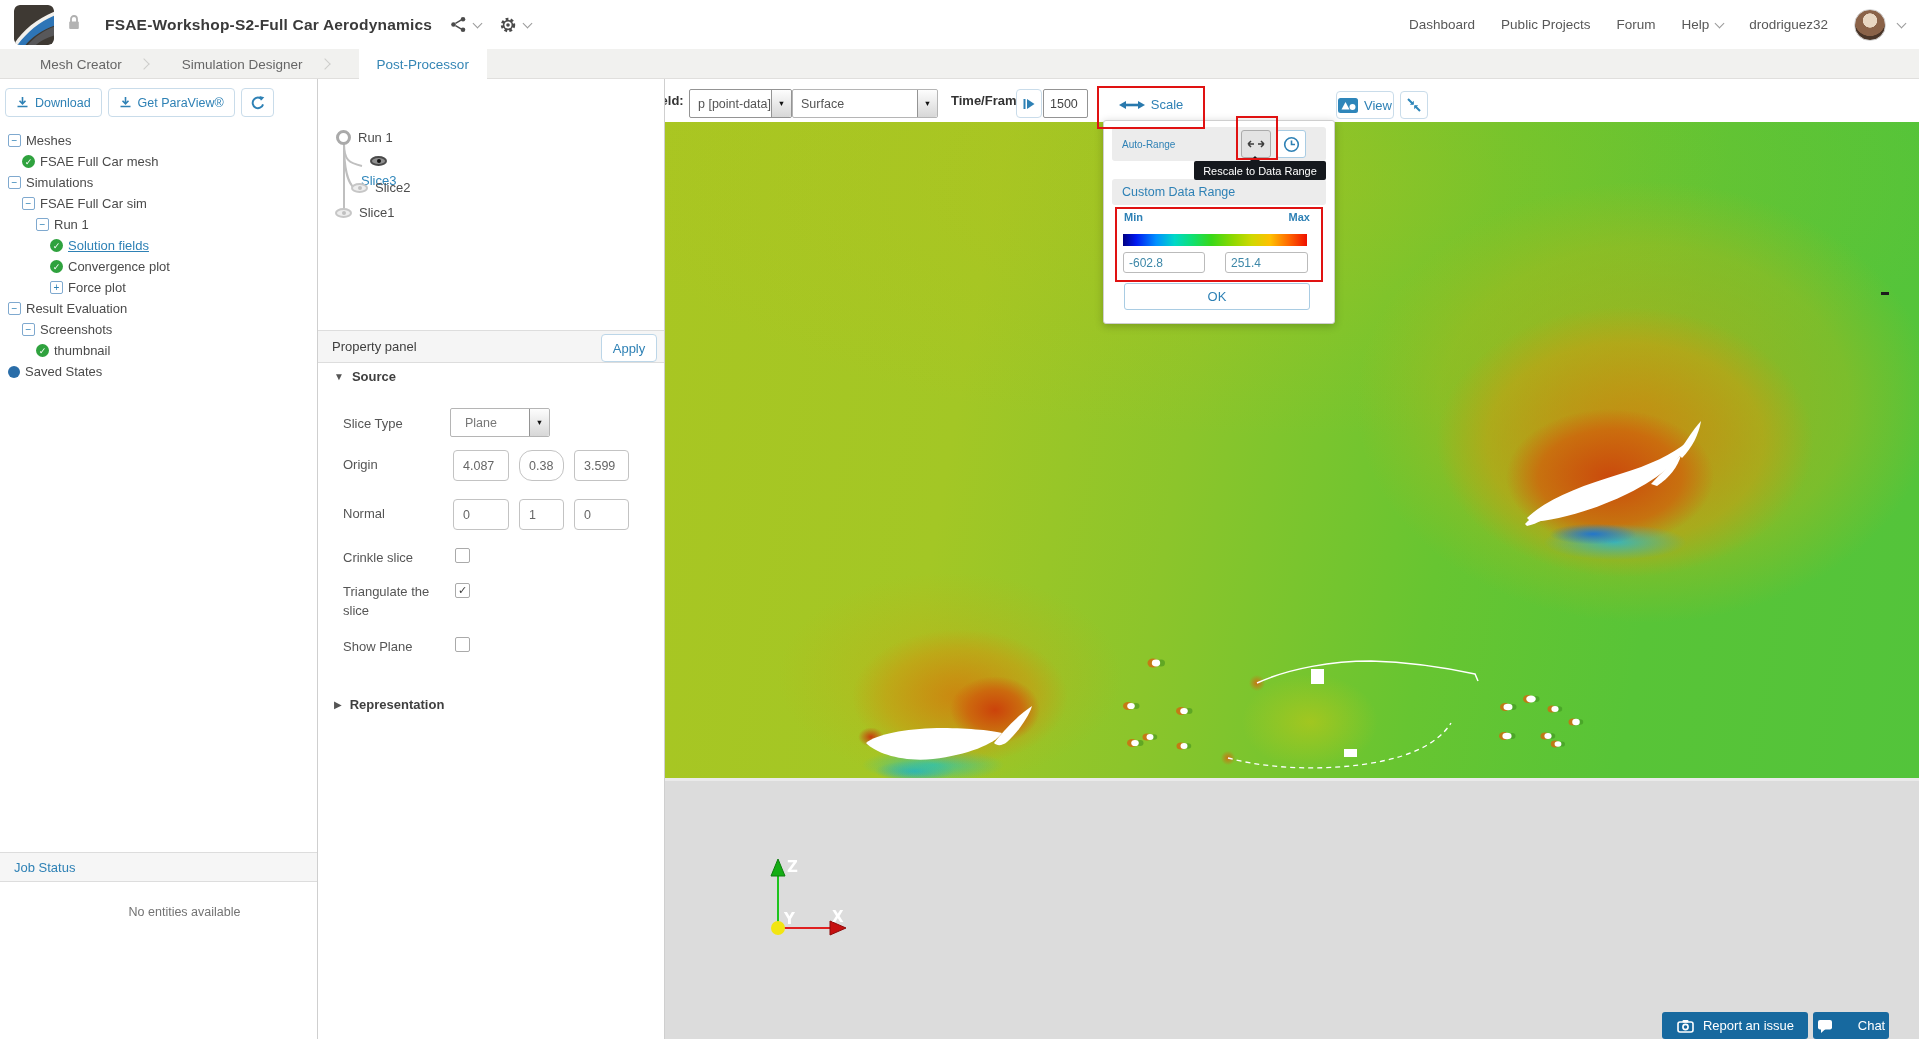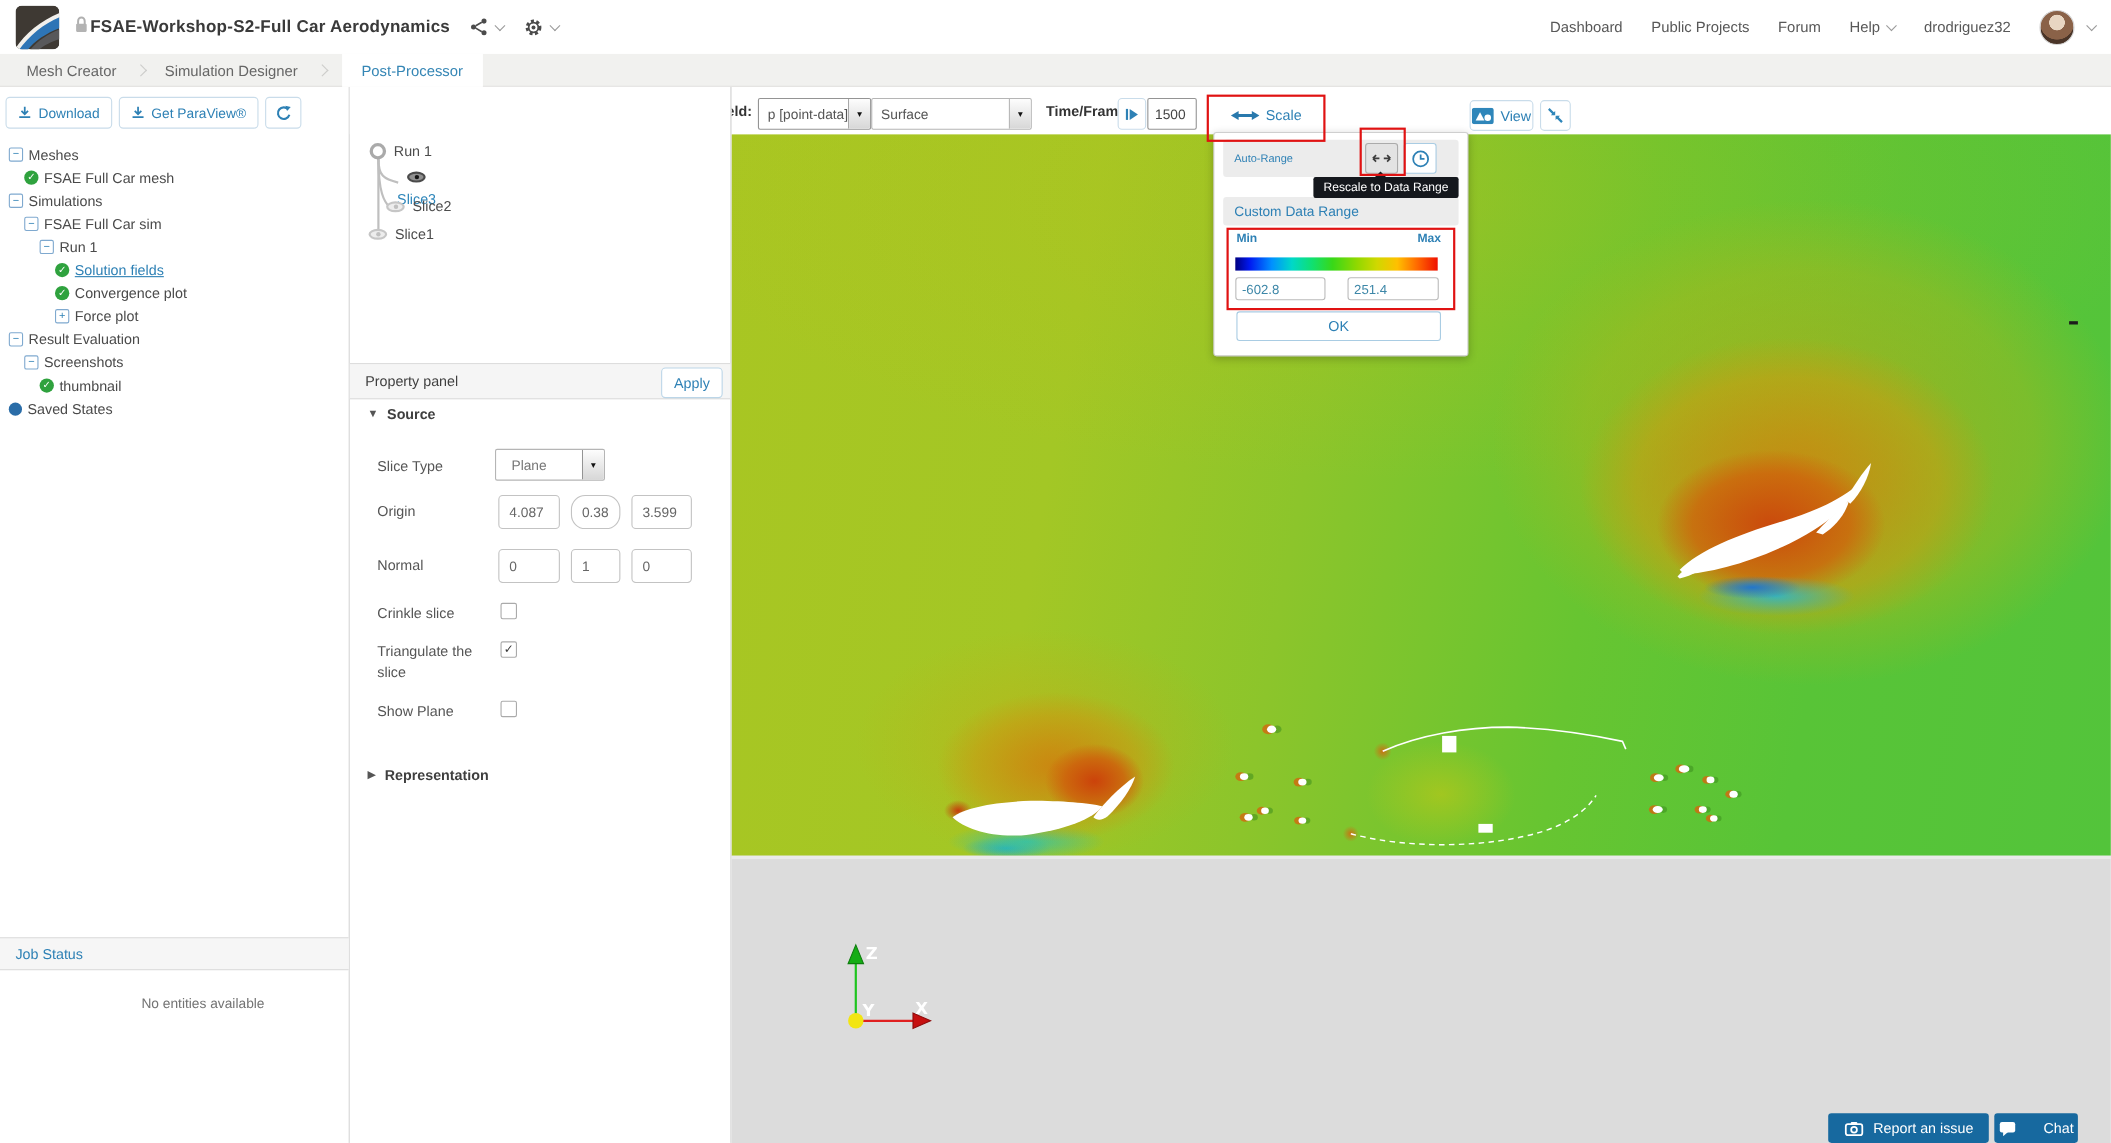--- a/index.html
+++ b/index.html
@@ -5,37 +5,37 @@
   html,body{margin:0;padding:0;background:#fff;}
   #app{position:relative;width:1919px;height:1039px;overflow:hidden;
        font-family:"Liberation Sans","DejaVu Sans",sans-serif;color:#444;}
   .abs{position:absolute;}
 
   
   #app-header{position:absolute;left:0;top:0;width:1919px;height:49px;background:#fff;
               display:flex;align-items:center;}
   #logo{margin-left:14px;width:40px;height:40px;border-radius:6px;overflow:hidden;flex:none;}
   #lock{margin-left:13px;flex:none;}
-  #project-title{margin-left:1px;font-size:15.5px;font-weight:bold;color:#3a3a3a;letter-spacing:.2px;}
+  #project-title{margin-left:24px;font-size:15.5px;font-weight:bold;color:#3a3a3a;letter-spacing:.2px;}
   .hdr-ic{margin-left:18px;display:flex;align-items:center;}
   .chev{width:6px;height:6px;border-right:1.6px solid #9a9a9a;border-bottom:1.6px solid #9a9a9a;
         transform:rotate(45deg);margin:-3px 0 0 7px;}
   #hdr-right{margin-left:auto;display:flex;align-items:center;gap:26px;padding-right:14px;
              font-size:13.5px;color:#585858;}
   #hdr-right .navlink{cursor:pointer;}
   #help-wrap{display:flex;align-items:center;}
   #avatar{width:30px;height:30px;border-radius:50%;flex:none;
           background:radial-gradient(circle at 50% 35%,#e8d6c2 0 28%,#8a6248 30% 62%,#4a3528 64% 100%);
           border:1px solid #d5d5d5;}
 
   
   #tab-bar{position:absolute;left:0;top:49px;width:1919px;height:30px;background:#f1f1ef;
            display:flex;align-items:center;padding-left:20px;box-sizing:border-box;font-size:13.5px;}
   #tab-bar::before{content:"";position:absolute;left:0;bottom:0;width:100%;height:1px;background:#e0dfdd;}
-  .tab{color:#666;height:30px;display:flex;align-items:center;padding:0 4px;position:relative;z-index:1;}
+  .tab{color:#666;height:30px;display:flex;align-items:center;padding:0 4px;position:relative;z-index:1;margin-left:16px;}
   .tab.active{background:#fff;color:#3586b5;padding:0 18px;}
   .tab-sep{width:7px;height:7px;border-top:1.5px solid #cdcdcb;border-right:1.5px solid #cdcdcb;
            transform:rotate(45deg);margin:0 14px;}
 
   
   #sidebar{position:absolute;left:0;top:79px;width:318px;height:960px;background:#fff;
            border-right:1px solid #cfcfcf;box-sizing:border-box;}
   #side-btns{display:flex;gap:6px;margin:9px 6px 0 5px;}
   .sbtn{display:flex;align-items:center;gap:6px;background:#fff;border:1px solid #c9dcea;border-radius:4px;
         color:#2e81b5;font-size:12.5px;height:29px;padding:0 10px;box-sizing:border-box;cursor:pointer;white-space:nowrap;}

